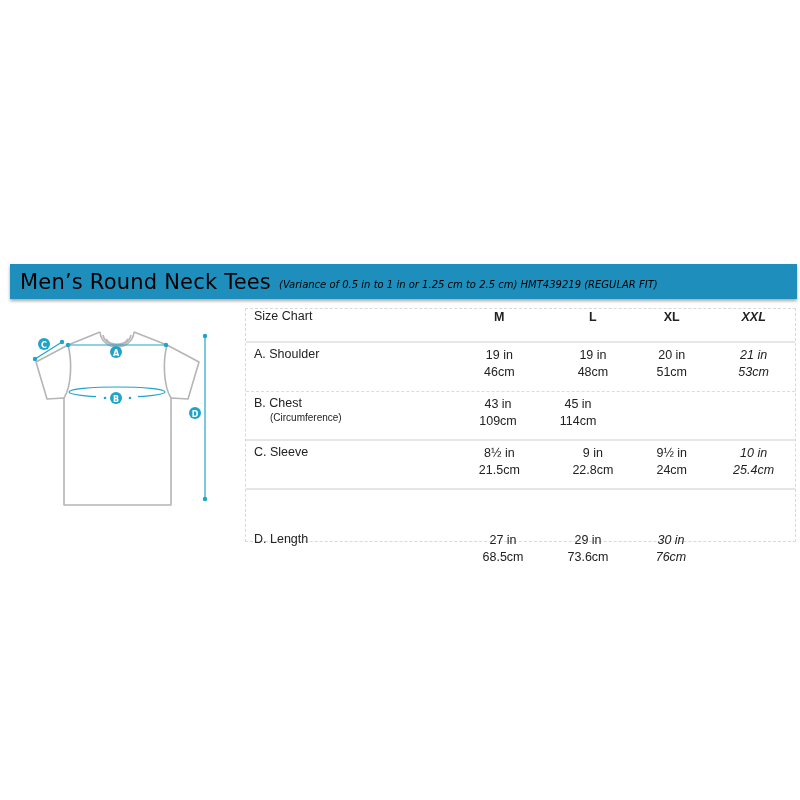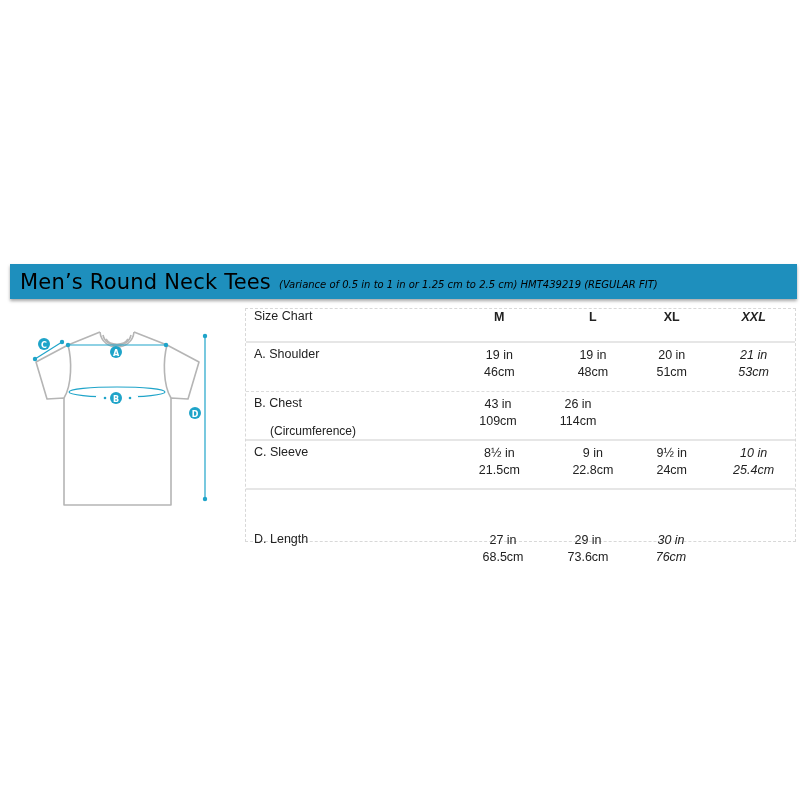--- a/index.html
+++ b/index.html
@@ -22,21 +22,21 @@
   .row.data { height: 49px; align-items: flex-start; padding-top: 4px; border-bottom: 1px dashed #dcdcdc; }
   .row.data.solid { border-bottom: 2px solid #e6e6e6; }
   .row.data.last { border-bottom: none; height: 50px; margin-top: 38px; }
   .cell-label { width: 207px; padding-left: 8px; box-sizing: border-box; }
   .cell { text-align: center; line-height: 17px; }
   .c-m { width: 100px; }
   .c-l { width: 90px; }
   .c-xl { width: 70px; }
   .c-xxl { width: 90px; padding-left: 6px; box-sizing: border-box; font-style: italic; }
   .hdr { font-weight: bold; }
-  .sub-label { font-size: 12px; display: block; margin-left: 16px; margin-top: 14px; }
+  .sub-label { font-size: 10px; display: block; margin-left: 16px; margin-top: 2px; }
   .v { display: block; }
 </style>
 </head>
 <body>
 
 <div class="banner">
   <span class="banner-title">Men’s Round Neck Tees</span>
   <span class="banner-sub">(Variance of 0.5 in to 1 in or 1.25 cm to 2.5 cm) HMT439219 (REGULAR FIT)</span>
 </div>
 
@@ -116,21 +116,21 @@
   <div class="row data solid">
     <div class="cell-label">
       <span>B. Chest</span>
       <span class="sub-label">(Circumference)</span>
     </div>
     <div class="cell c-l">
         <span class="v">43 in</span>
         <span class="v">109cm</span>
       </div>
     <div class="cell c-xl">
-        <span class="v">26 in</span>
+        <span class="v">45 in</span>
         <span class="v">114cm</span>
       </div>
   </div>
 
   <div class="row data solid">
     <div class="cell-label">C. Sleeve</div>
     <div class="cell c-m">
         <span class="v">8½ in</span>
         <span class="v">21.5cm</span>
       </div>

